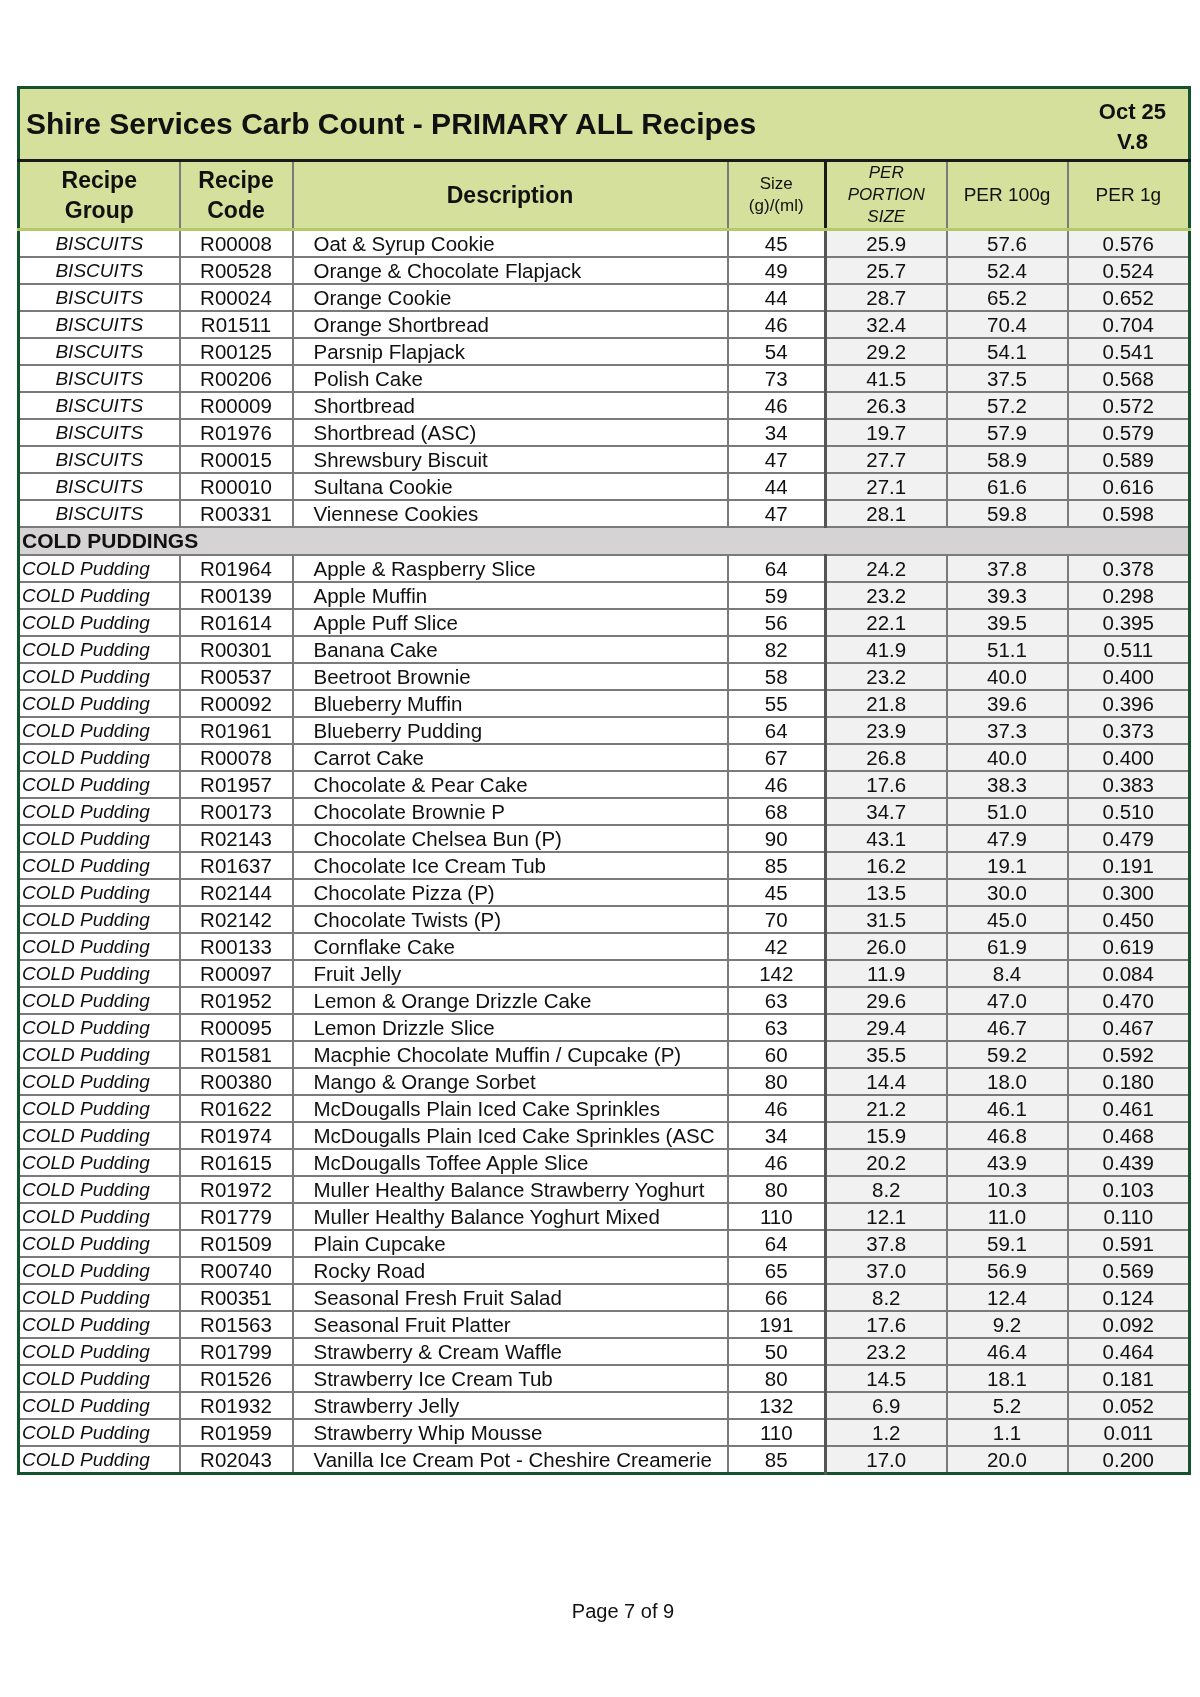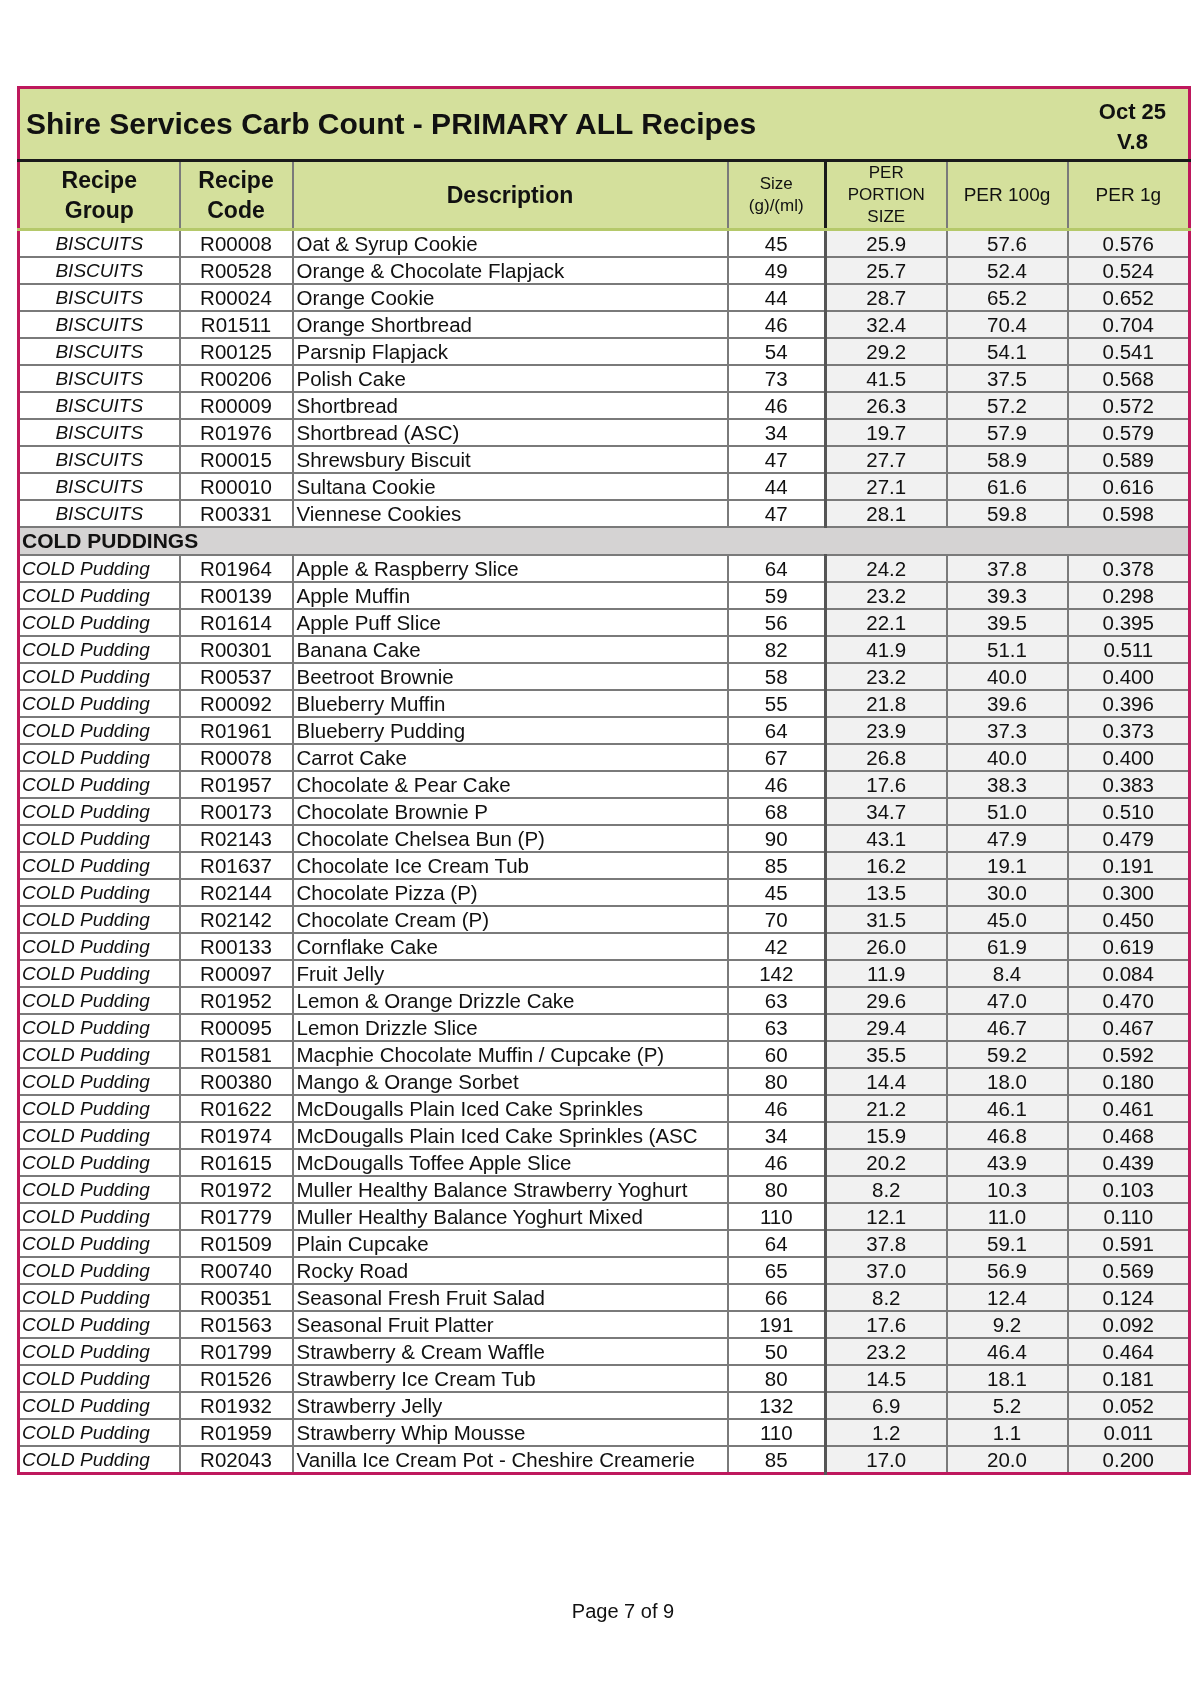--- a/index.html
+++ b/index.html
@@ -7,41 +7,41 @@
   .sheet { position: absolute; left: 17px; top: 86px; width: 1171px; }
   table { border-collapse: collapse; width: 1171px; table-layout: fixed; }
   col.c-group { width: 161px; }
   col.c-code { width: 113px; }
   col.c-desc { width: 435px; }
   col.c-size { width: 98px; }
   col.c-pp { width: 121px; }
   col.c-100 { width: 121px; }
   col.c-1g { width: 122px; }
   td, th { padding: 0; }
-  .outer { border: 3px solid #be185d; }
+  .outer { border: 3px solid #14532d; }
   .hdr-row td { background: #d4e09c; }
   .title-cell { height: 70px; border-bottom: 3px solid #1a1a1a; position: relative; }
   .title-text { position: absolute; left: 6px; top: 18px; font-size: 30px; font-weight: bold; }
   .version { position: absolute; right: 22px; top: 8px; text-align: center; font-size: 22px; font-weight: bold; line-height: 30px; }
   .menu-row td { height: 72px; border-bottom: 3px solid #1a1a1a; }
   .menu-title { padding-left: 4px !important; }
   .menu-big { font-size: 34px; font-weight: bold; }
   .menu-small { font-size: 22px; font-weight: bold; }
   .portion-hdr { border-left: 2px solid #7a7a7a; border-right: 3px solid #1a1a1a; text-align: center; font-size: 17px; line-height: 24px; }
   .carb-hdr { text-align: center; font-size: 21px; font-weight: bold; }
   .colhdr td { height: 66px; text-align: center; border: 2px solid #7a7a7a; border-bottom: 3px solid #b5c96a; vertical-align: middle; }
   .colhdr .big { font-size: 23px; font-weight: bold; line-height: 30px; }
   .colhdr .small { font-size: 17px; line-height: 22px; }
   .colhdr .bold-med { font-size: 19px; font-weight: normal; }
-  .colhdr .c-pp-h { border-left: 3px solid #1a1a1a; font-size: 17px; line-height: 22px; }
+  .colhdr .c-pp-h { border-left: 3px solid #1a1a1a; font-size: 17px; line-height: 22px; font-style: italic; }
   tr.data td { height: 25px; border: 2px solid #7a7a7a; font-size: 20.5px; line-height: 22px; white-space: nowrap; overflow: hidden; }
   tr.data td.grp { font-style: italic; text-align: center; font-size: 19px; }
   tr.data td.cold { text-align: left; padding-left: 2px; }
   tr.data td.code { text-align: center; }
-  tr.data td.desc { text-align: left; padding-left: 3px; text-overflow: clip; margin-left: 20px; }
+  tr.data td.desc { text-align: left; padding-left: 20px; text-overflow: clip; margin-left: 20px; }
   tr.data td.num { text-align: center; }
   tr.data td.shade { background: #f1f1f1; }
   tr.data td.pp { border-left: 3px solid #555; }
   tr.section td { height: 26px; background: #d5d3d3; font-weight: bold; font-size: 21px; padding-left: 2px; border-bottom: 2px solid #7a7a7a; margin-left: 36px; }
   .footer { position: absolute; top: 1600px; left: 0; width: 1200px; text-align: center; font-size: 20px; margin-left: 20px; }
   .footer span { position: relative; left: 3px; }
 </style>
 </head>
 <body>
 
@@ -309,21 +309,21 @@
           <td class="code">R02144</td>
           <td class="desc">Chocolate Pizza (P)</td>
           <td class="num">45</td>
           <td class="num shade pp">13.5</td>
           <td class="num shade">30.0</td>
           <td class="num shade">0.300</td>
         </tr>
         <tr class="data">
           <td class="grp cold">COLD Pudding</td>
           <td class="code">R02142</td>
-          <td class="desc">Chocolate Cream (P)</td>
+          <td class="desc">Chocolate Twists (P)</td>
           <td class="num">70</td>
           <td class="num shade pp">31.5</td>
           <td class="num shade">45.0</td>
           <td class="num shade">0.450</td>
         </tr>
         <tr class="data">
           <td class="grp cold">COLD Pudding</td>
           <td class="code">R00133</td>
           <td class="desc">Cornflake Cake</td>
           <td class="num">42</td>

